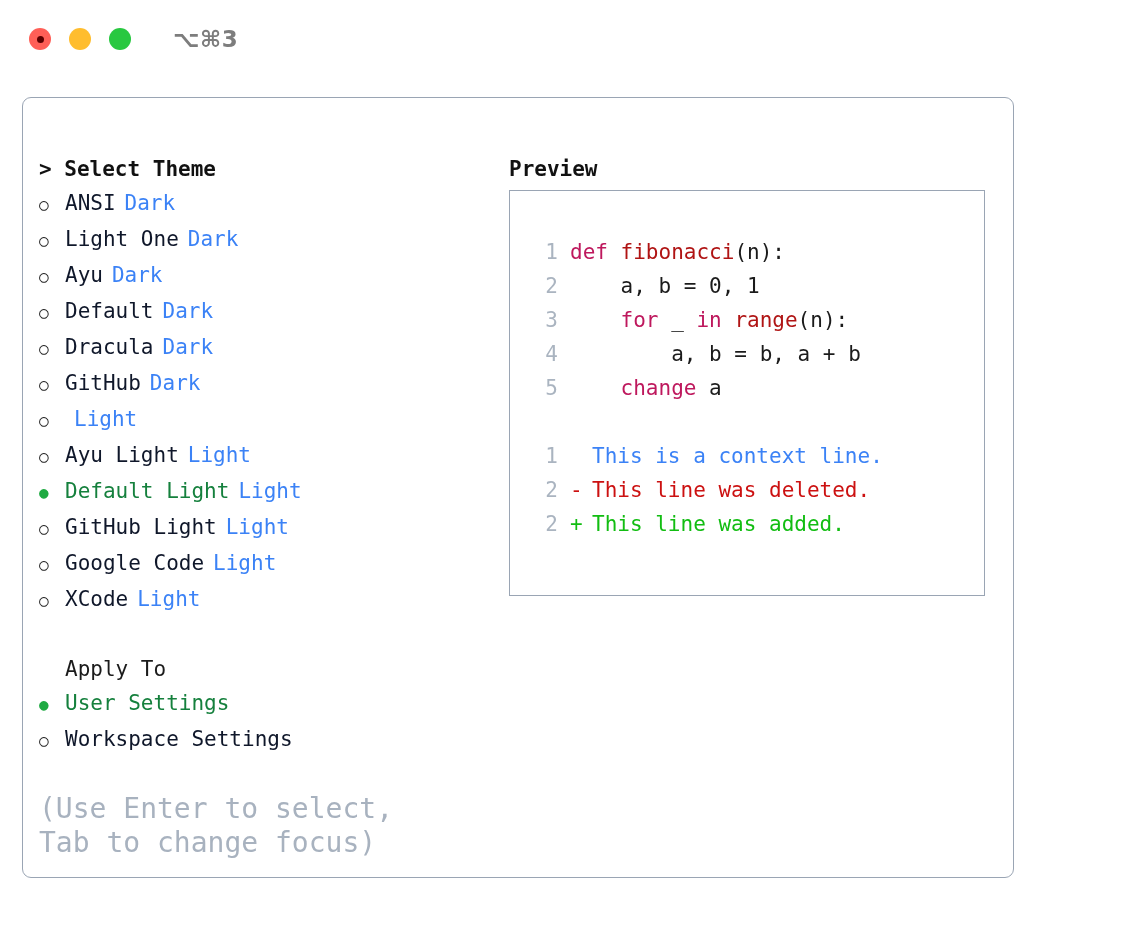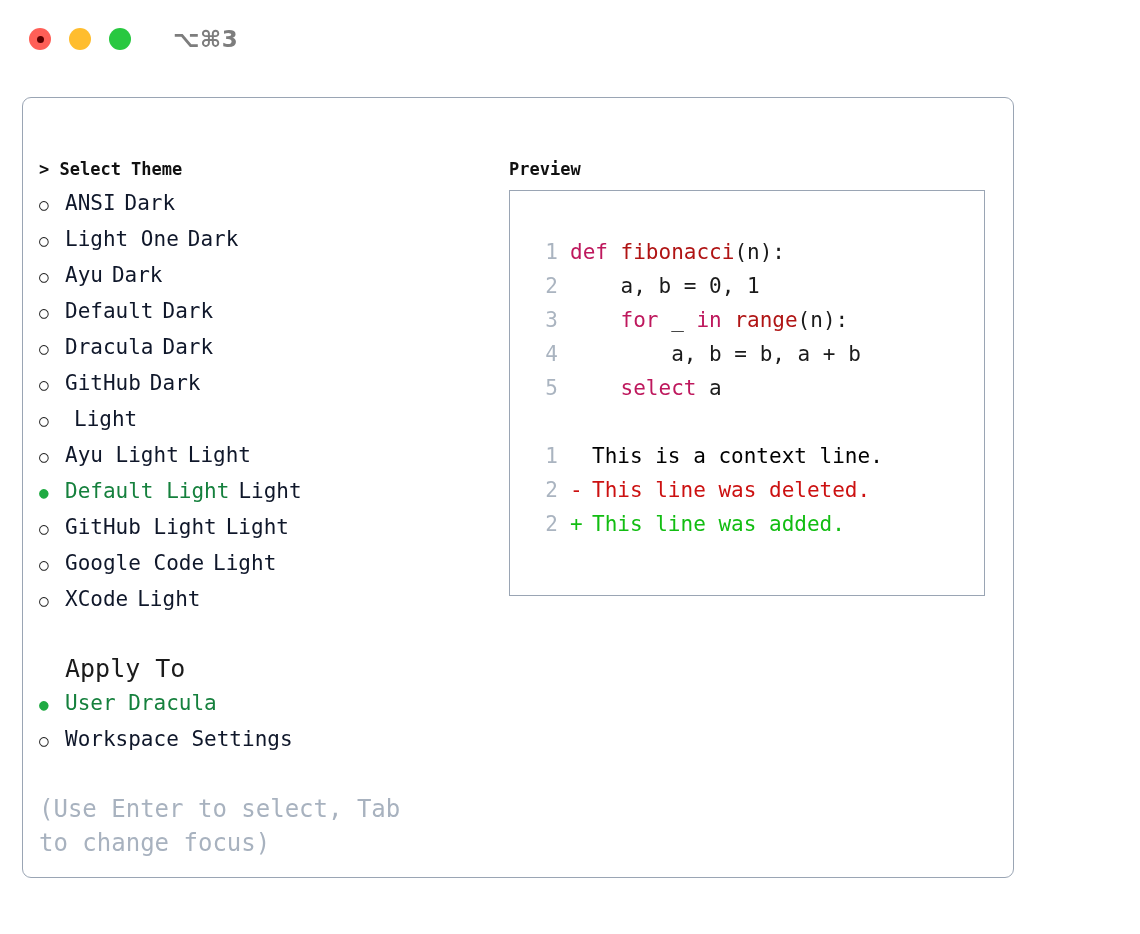--- a/index.html
+++ b/index.html
@@ -73,21 +73,21 @@
     position: absolute;
     left: 16px;
     top: 54px;
     width: 960px;
     display: flex;
   }
   .col-left  { width: 470px; }
   .col-right { width: 480px; }
 
   .panel-title {
-    font-size: 17px;
+    font-size: 21px;
     font-weight: bold;
     color: #111111;
     line-height: 34px;
     white-space: pre;
   }
 
   
   .list { margin-top: 0; }
   .row {
     display: flex;
@@ -100,35 +100,35 @@
     width: 26px;
     flex: 0 0 26px;
     color: #222222;
     font-size: 16px;
     line-height: 34px;
   }
   .marker.on { color: #1faa42; }
   .row-name { color: #0f172a; }
   .row.selected .row-name { color: #15803d; }
   .row-tag {
-    color: #0f172a;
+    color: #3b82f6;
     margin-left: 9px;
   }
   .section-head {
     display: flex;
     line-height: 34px;
-    font-size: 25px;
+    font-size: 21px;
     color: #1b1b1b;
     white-space: pre;
   }
   .spacer { height: 34px; }
 
   .hint {
     margin-top: 34px;
-    font-size: 24px;
+    font-size: 28px;
     line-height: 34px;
     color: #a8b2bf;
     width: 400px;
     white-space: pre-wrap;
   }
 
   
   .code-panel {
     margin-top: 4px;
     width: 476px;
@@ -151,21 +151,21 @@
     margin-right: 12px;
   }
   .diffmark {
     width: 12px;
     flex: 0 0 12px;
     margin-right: 10px;
   }
   .kw   { color: #be185d; }
   .fn   { color: #b01414; }
   .plain{ color: #1b1b1b; }
-  .ctx  { color: #000000; text-align: center; }
+  .ctx  { color: #3b82f6; text-align: center; }
   .del  { color: #cc1111; }
   .add  { color: #12bd12; }
   .blank-line { height: 34px; }
 </style>
 </head>
 <body>
 
 <div class="titlebar">
   <div class="lights">
     <span class="light light-red"></span>
@@ -197,37 +197,37 @@
         </div>
 
       <div class="spacer"></div>
 
       <div class="section-head">
         <span class="marker"></span>
         <span>Apply To</span>
       </div>
 
       <div class="list" id="apply-list">
-          <div class="row selected"><span class="marker on">●</span><span class="row-name">User Dracula</span></div>
+          <div class="row selected"><span class="marker on">●</span><span class="row-name">User Settings</span></div>
           <div class="row"><span class="marker">○</span><span class="row-name">Workspace Settings</span></div>
         </div>
 
       <div class="hint">(Use Enter to select, Tab to change focus)</div>
     </div>
 
     <div class="col-right">
       <div class="panel-title">Preview</div>
 
       <div class="code-panel">
         <div id="code-lines">
             <div class="code-line"><span class="ln">1</span><span class="kw">def </span><span class="fn">fibonacci</span><span class="plain">(n):</span></div>
             <div class="code-line"><span class="ln">2</span><span class="plain">    a, b = 0, 1</span></div>
             <div class="code-line"><span class="ln">3</span><span class="plain">    </span><span class="kw">for </span><span class="plain">_ </span><span class="kw">in </span><span class="fn">range</span><span class="plain">(n):</span></div>
             <div class="code-line"><span class="ln">4</span><span class="plain">        a, b = b, a + b</span></div>
-            <div class="code-line"><span class="ln">5</span><span class="plain">    </span><span class="kw">select </span><span class="plain">a</span></div>
+            <div class="code-line"><span class="ln">5</span><span class="plain">    </span><span class="kw">change </span><span class="plain">a</span></div>
           </div>
         <div class="blank-line"></div>
         <div id="diff-lines">
             <div class="code-line"><span class="ln">1</span><span class="diffmark ctx"> </span><span class="ctx">This is a context line.</span></div>
             <div class="code-line"><span class="ln">2</span><span class="diffmark del">-</span><span class="del">This line was deleted.</span></div>
             <div class="code-line"><span class="ln">2</span><span class="diffmark add">+</span><span class="add">This line was added.</span></div>
           </div>
       </div>
     </div>
 

